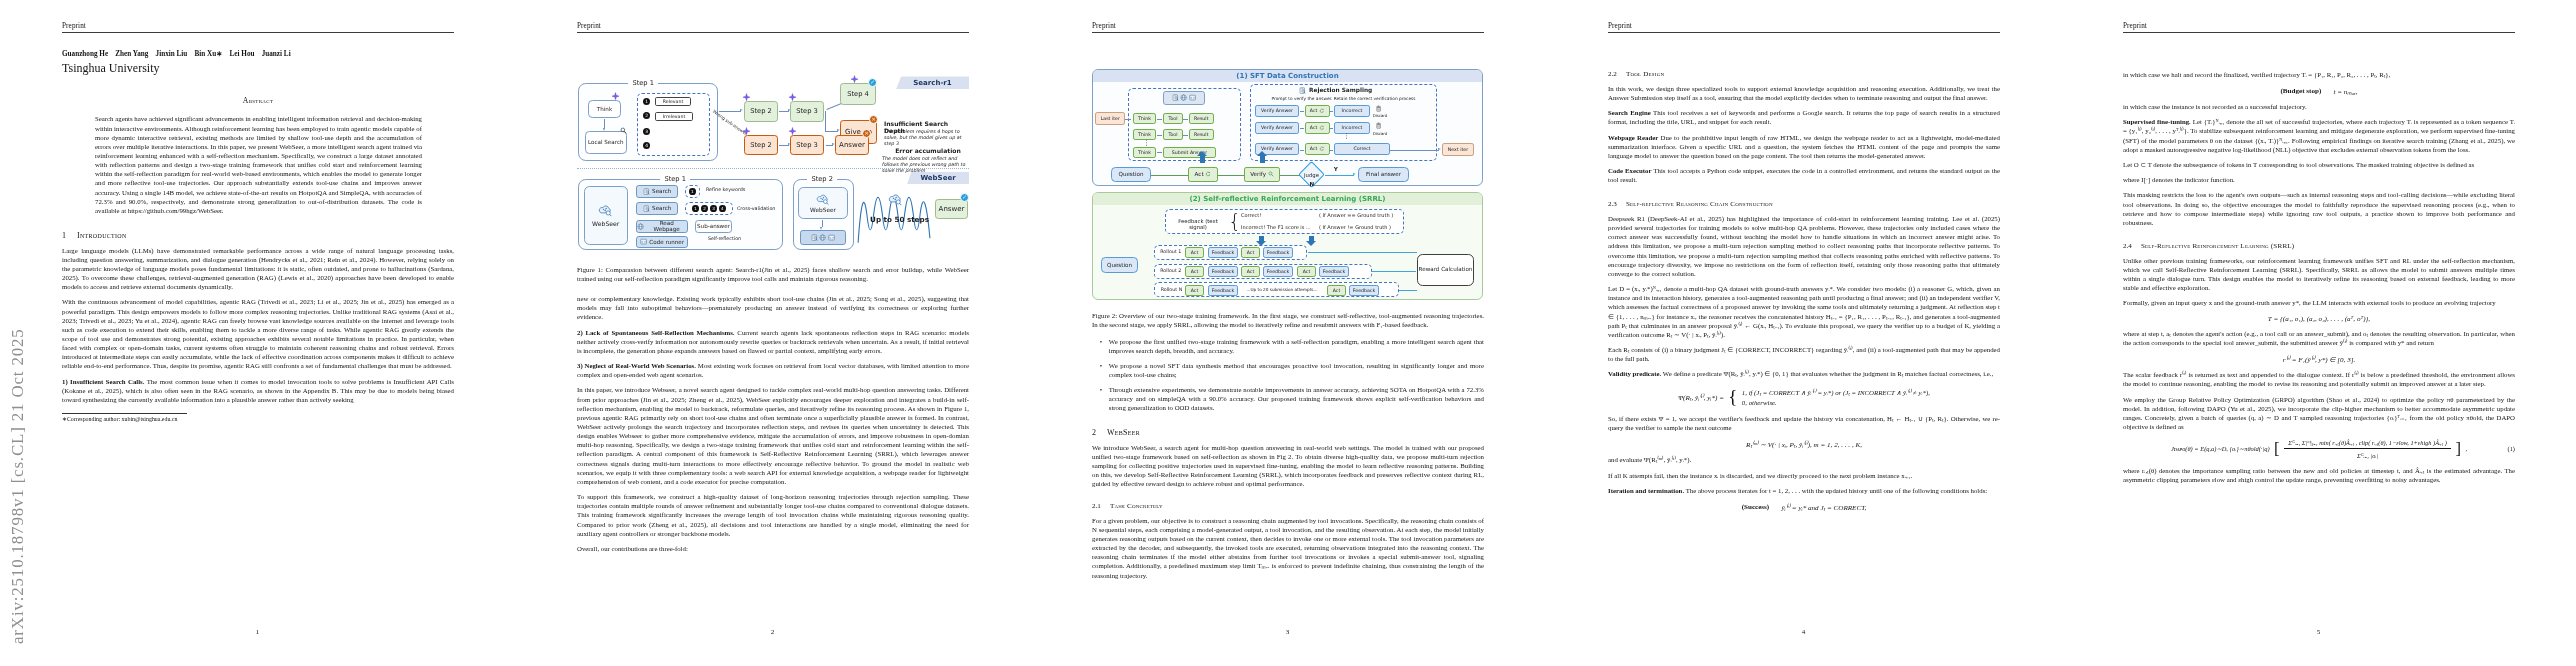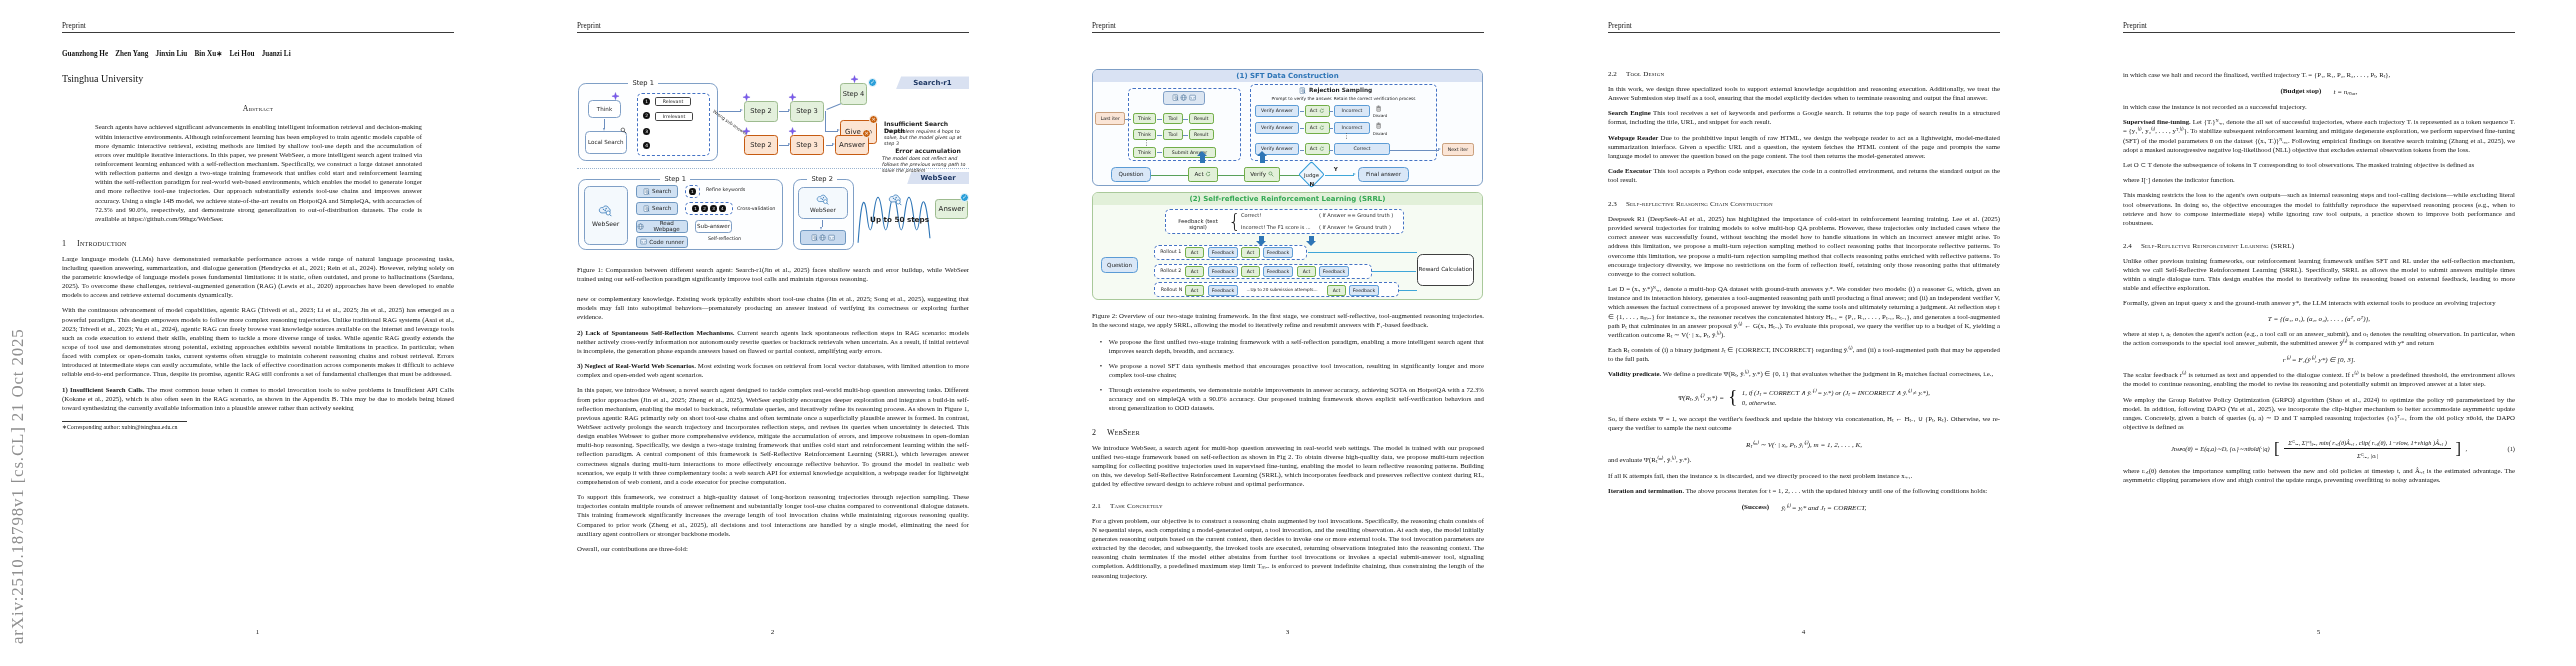--- a/index.html
+++ b/index.html
@@ -6,21 +6,21 @@
   html,body{width:2576px;height:667px;overflow:hidden}
   body{background:#fff;font-family:"Liberation Serif",serif;color:#141414;position:relative}
   .page{position:absolute;top:0;width:515px;height:667px;background:#fff;overflow:hidden}
   .inner{padding:22px 61px 0 62px;position:relative}
   .preprint{font-size:7.2px;letter-spacing:0.1px}
   .prule{border:none;border-top:0.7px solid #3a3a3a;margin-top:1.7px}
   .pageno{position:absolute;bottom:31px;left:0;width:100%;text-align:center;font-size:7px}
   .arxiv{position:absolute;left:7.8px;top:644px;transform:rotate(-90deg);transform-origin:0 0;white-space:nowrap;color:#8f8f8f;font-size:17px;letter-spacing:0.8px}
   .title{margin-top:24.5px;font-size:12px;font-variant:small-caps;line-height:1.62;letter-spacing:0.2px;max-width:378px}
   .authors{margin-top:16.7px;font-weight:bold;font-size:7.2px}
-  .affil{font-size:10px;margin-top:15px}
+  .affil{font-size:12px;margin-top:3px}
   .absheading{text-align:center;font-variant:small-caps;font-size:7.8px;margin-top:20px;letter-spacing:0.3px}
   .abstract{margin:9px 32px 0 33px;font-size:6.8px;line-height:1.345;text-align:justify}
   .h1{margin-top:15.6px;font-size:8px}
   .h1 .num{margin-right:11px}
   .h1 .txt{font-variant:small-caps;letter-spacing:0.3px}
   .h2{margin-top:13.3px;font-size:7.1px}
   .h2 .num{margin-right:9px}
   .h2 .txt{font-variant:small-caps;letter-spacing:0.2px}
   .para{margin-top:6.1px;font-size:6.8px;line-height:1.345;text-align:justify}
   .para .lead{font-weight:bold}
@@ -198,21 +198,21 @@
       <div class="hl" style="left:202px;top:42px;width:10px"></div>
       <div class="tri-r" style="left:211px;top:40px"></div>
       <svg class="ic" style="position:absolute;left:211px;top:24.5px" viewBox="0 0 16 16" width="9" height="9">
           <use href="#ic-spark"></use>
         </svg>
       <div class="abox greenb" style="left:213px;top:32px;width:34px;height:21px;font-size:6.7px">Step 3</div>
       <div class="hl" style="left:249px;top:37px;width:15.6px;transform:rotate(-22deg)"></div>
       <svg class="ic" style="position:absolute;left:273px;top:6.7px" viewBox="0 0 16 16" width="9" height="9">
           <use href="#ic-spark"></use>
         </svg>
-      <div class="abox greenb" style="left:263px;top:14.5px;width:27px;height:22px;font-size:6.7px">Step 4</div>
+      <div class="abox greenb" style="left:263px;top:14.5px;width:36px;height:22px;font-size:6.7px">Step 4</div>
       <div class="okc" style="left:291px;top:9px">✓</div>
       <div class="vl" style="left:248px;top:42px;height:20px"></div>
       <div class="hl" style="left:248px;top:62px;width:13.3px"></div>
       <div class="tri-r" style="left:260px;top:60px"></div>
       <div class="abox orangeb" style="left:263px;top:51px;width:37px;height:24.5px;font-size:7px">Give up</div>
       <div class="xc" style="left:292px;top:46px">×</div>
       <div class="abox handb" style="left:307px;top:51px;width:84px;justify-content:flex-start;text-align:left">Insufficient Search Depth</div>
       <div class="abox handi" style="left:307px;top:60px;width:86px;justify-content:flex-start;text-align:left">The problem requires 4 hops to solve, but the model gives up at step 3</div>
       <div class="abox rot" style="left:131px;top:51px;width:44px">Wrong sub-answer</div>
       <svg class="ic" style="position:absolute;left:165px;top:58px" viewBox="0 0 16 16" width="9" height="9">

